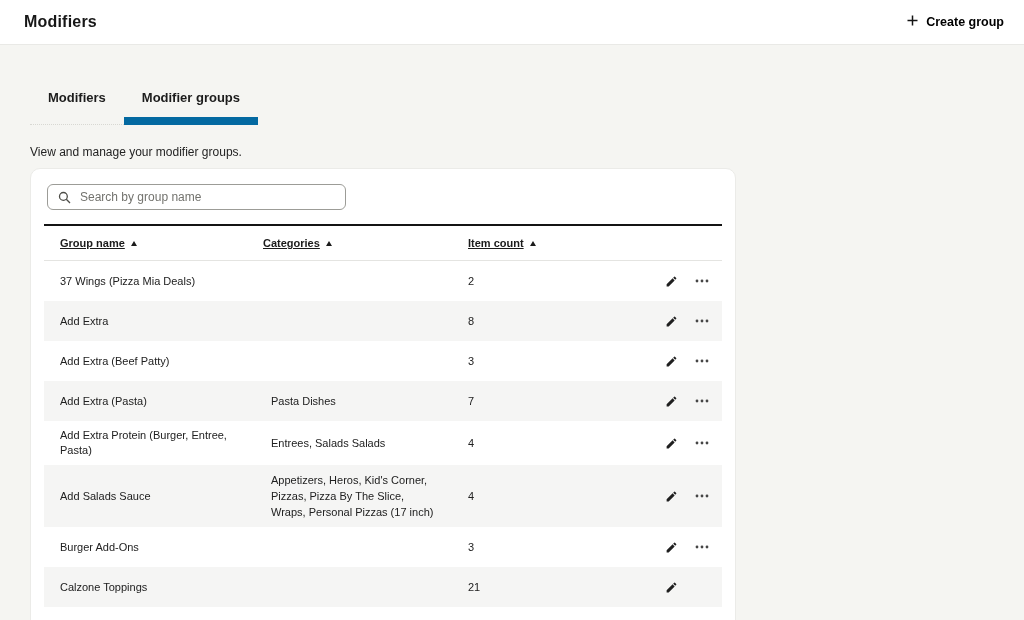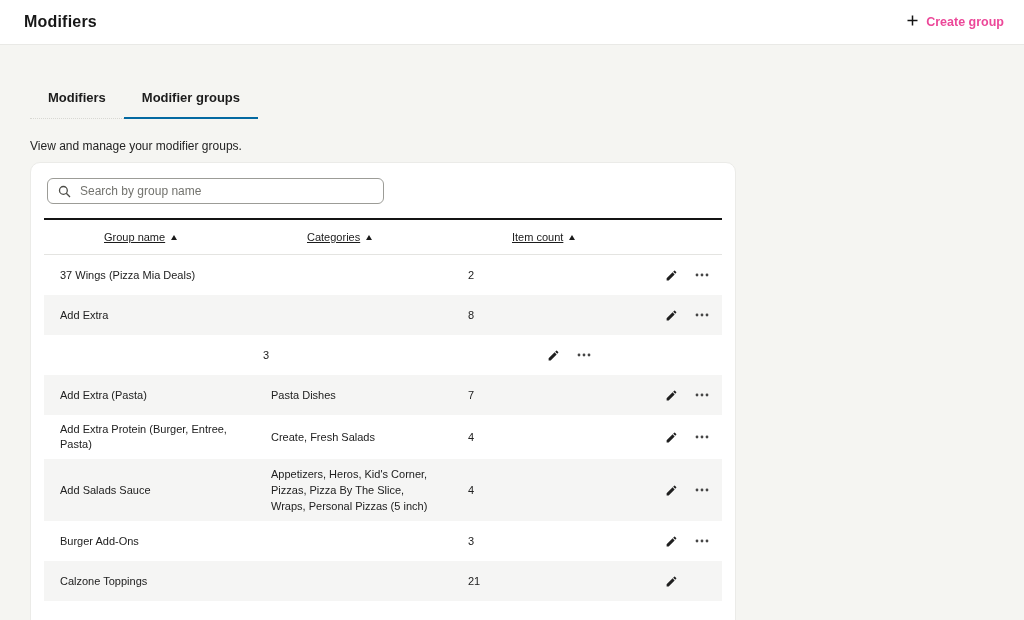--- a/index.html
+++ b/index.html
@@ -25,21 +25,21 @@
     font-weight:bold;
     letter-spacing:.2px;
     color:#171717;
   }
   .create-btn {
     display:flex;
     align-items:center;
     gap:8px;
     font-size:12.5px;
     font-weight:bold;
-    color:#ec4899;
+    color:#000000;
     cursor:pointer;
     background:none;
     border:none;
     font-family:inherit;
   }
   .plus-icon { display:block; }
 
   
   .tabs {
     display:flex;
@@ -48,21 +48,21 @@
   }
   .tab {
     padding:14px 18px 12px;
     font-size:13px;
     font-weight:bold;
     color:#1c1c1c;
     cursor:pointer;
     border-bottom:1px dotted #d8d8d3;
   }
   .tab.active {
-    border-bottom:2px solid #0369a1;
+    border-bottom:8px solid #0369a1;
     text-align:center;
   }
 
   
   .description {
     margin:20px 4px 0 30px;
     font-size:12px;
     line-height:15px;
     color:#242424;
   }
@@ -74,21 +74,21 @@
     height:480px;
     background:#ffffff;
     border:1px solid #ebebe8;
     border-radius:10px;
     overflow:hidden;
   }
 
   
   .search-box {
     margin:15px 16px 0 16px;
-    width:337px;
+    width:299px;
     height:26px;
     border:1px solid #9c9c97;
     border-radius:6px;
     display:flex;
     align-items:center;
     gap:9px;
     padding:0 10px;
     background:#fff;
   }
   .search-box input {
@@ -116,24 +116,23 @@
     border-bottom:1px solid #e4e4e1;
   }
   .th {
     display:flex;
     align-items:center;
     gap:6px;
     cursor:pointer;
   }
   .th-label {
     font-size:11px;
-    font-weight:normal;
+    font-weight:bold;
     color:#1b1b1b;
     text-decoration:underline;
-    margin-left:44px;
   }
   .sort-asc {
     width:0; height:0;
     border-left:3.5px solid transparent;
     border-right:3.5px solid transparent;
     border-bottom:5px solid #1b1b1b;
   }
   .row {
     display:grid;
     grid-template-columns:203px 205px 124px 1fr;
@@ -254,20 +253,21 @@
                   <circle cx="2" cy="2" r="1.4"></circle>
                   <circle cx="7" cy="2" r="1.4"></circle>
                   <circle cx="12" cy="2" r="1.4"></circle>
                 </svg>
         </span>
       </button>
     </div>
   </div>
 
   <div class="row">
+    <div class="cell-group">Add Extra (Beef Patty)</div>
     <div class="cell-categories"></div>
     <div class="cell-count">3</div>
     <div class="cell-actions">
       <button class="icon-btn">
         <span style="display:flex">
           <svg width="13" height="13" viewBox="0 0 24 24" fill="#1f1f1f">
                   <path d="M3 17.25V21h3.75L17.81 9.94l-3.75-3.75L3 17.25zM20.71 7.04a1 1 0 0 0 0-1.41L18.37 3.29a1 1 0 0 0-1.41 0l-1.83 1.83 3.75 3.75 1.83-1.83z"></path>
                 </svg>
         </span>
       </button>
@@ -302,21 +302,21 @@
                   <circle cx="7" cy="2" r="1.4"></circle>
                   <circle cx="12" cy="2" r="1.4"></circle>
                 </svg>
         </span>
       </button>
     </div>
   </div>
 
   <div class="row">
     <div class="cell-group">Add Extra Protein (Burger, Entree, Pasta)</div>
-    <div class="cell-categories">Create, Fresh Salads</div>
+    <div class="cell-categories">Entrees, Salads Salads</div>
     <div class="cell-count">4</div>
     <div class="cell-actions">
       <button class="icon-btn">
         <span style="display:flex">
           <svg width="13" height="13" viewBox="0 0 24 24" fill="#1f1f1f">
                   <path d="M3 17.25V21h3.75L17.81 9.94l-3.75-3.75L3 17.25zM20.71 7.04a1 1 0 0 0 0-1.41L18.37 3.29a1 1 0 0 0-1.41 0l-1.83 1.83 3.75 3.75 1.83-1.83z"></path>
                 </svg>
         </span>
       </button>
       <button class="icon-btn">
@@ -326,21 +326,21 @@
                   <circle cx="7" cy="2" r="1.4"></circle>
                   <circle cx="12" cy="2" r="1.4"></circle>
                 </svg>
         </span>
       </button>
     </div>
   </div>
 
   <div class="row">
     <div class="cell-group">Add Salads Sauce</div>
-    <div class="cell-categories">Appetizers, Heros, Kid's Corner, Pizzas, Pizza By The Slice, Wraps, Personal Pizzas (5 inch)</div>
+    <div class="cell-categories">Appetizers, Heros, Kid's Corner, Pizzas, Pizza By The Slice, Wraps, Personal Pizzas (17 inch)</div>
     <div class="cell-count">4</div>
     <div class="cell-actions">
       <button class="icon-btn">
         <span style="display:flex">
           <svg width="13" height="13" viewBox="0 0 24 24" fill="#1f1f1f">
                   <path d="M3 17.25V21h3.75L17.81 9.94l-3.75-3.75L3 17.25zM20.71 7.04a1 1 0 0 0 0-1.41L18.37 3.29a1 1 0 0 0-1.41 0l-1.83 1.83 3.75 3.75 1.83-1.83z"></path>
                 </svg>
         </span>
       </button>
       <button class="icon-btn">

